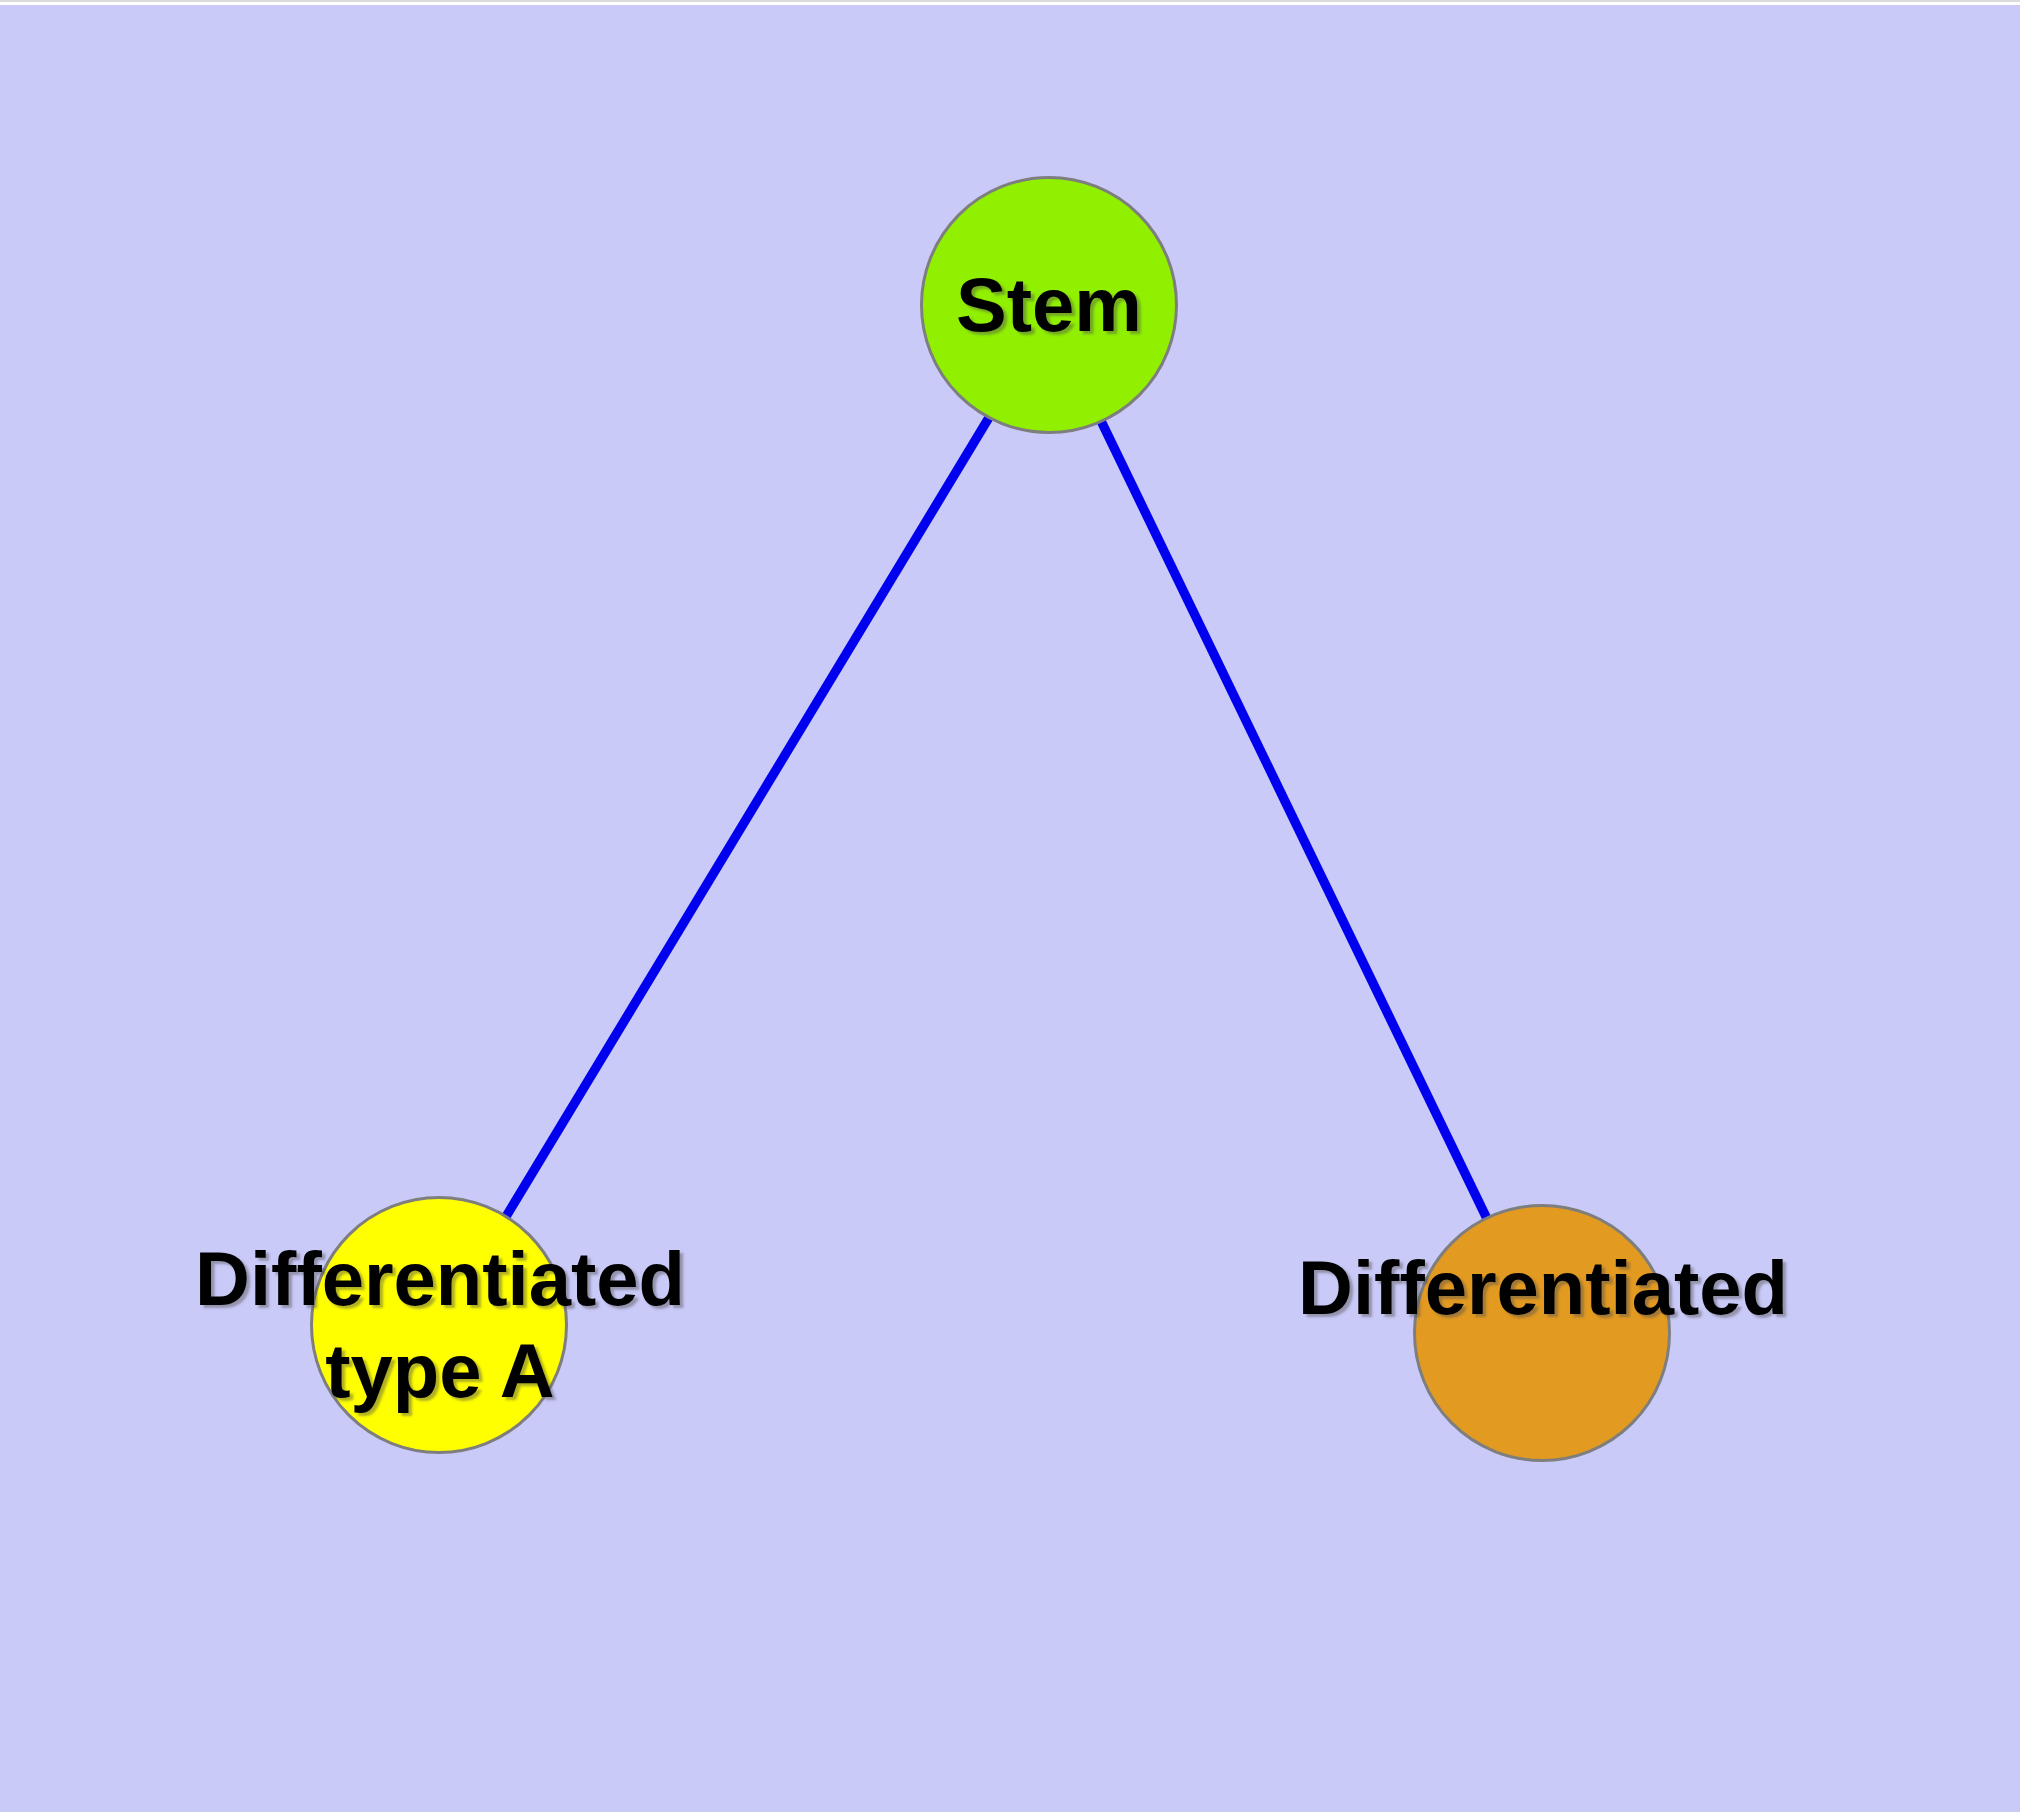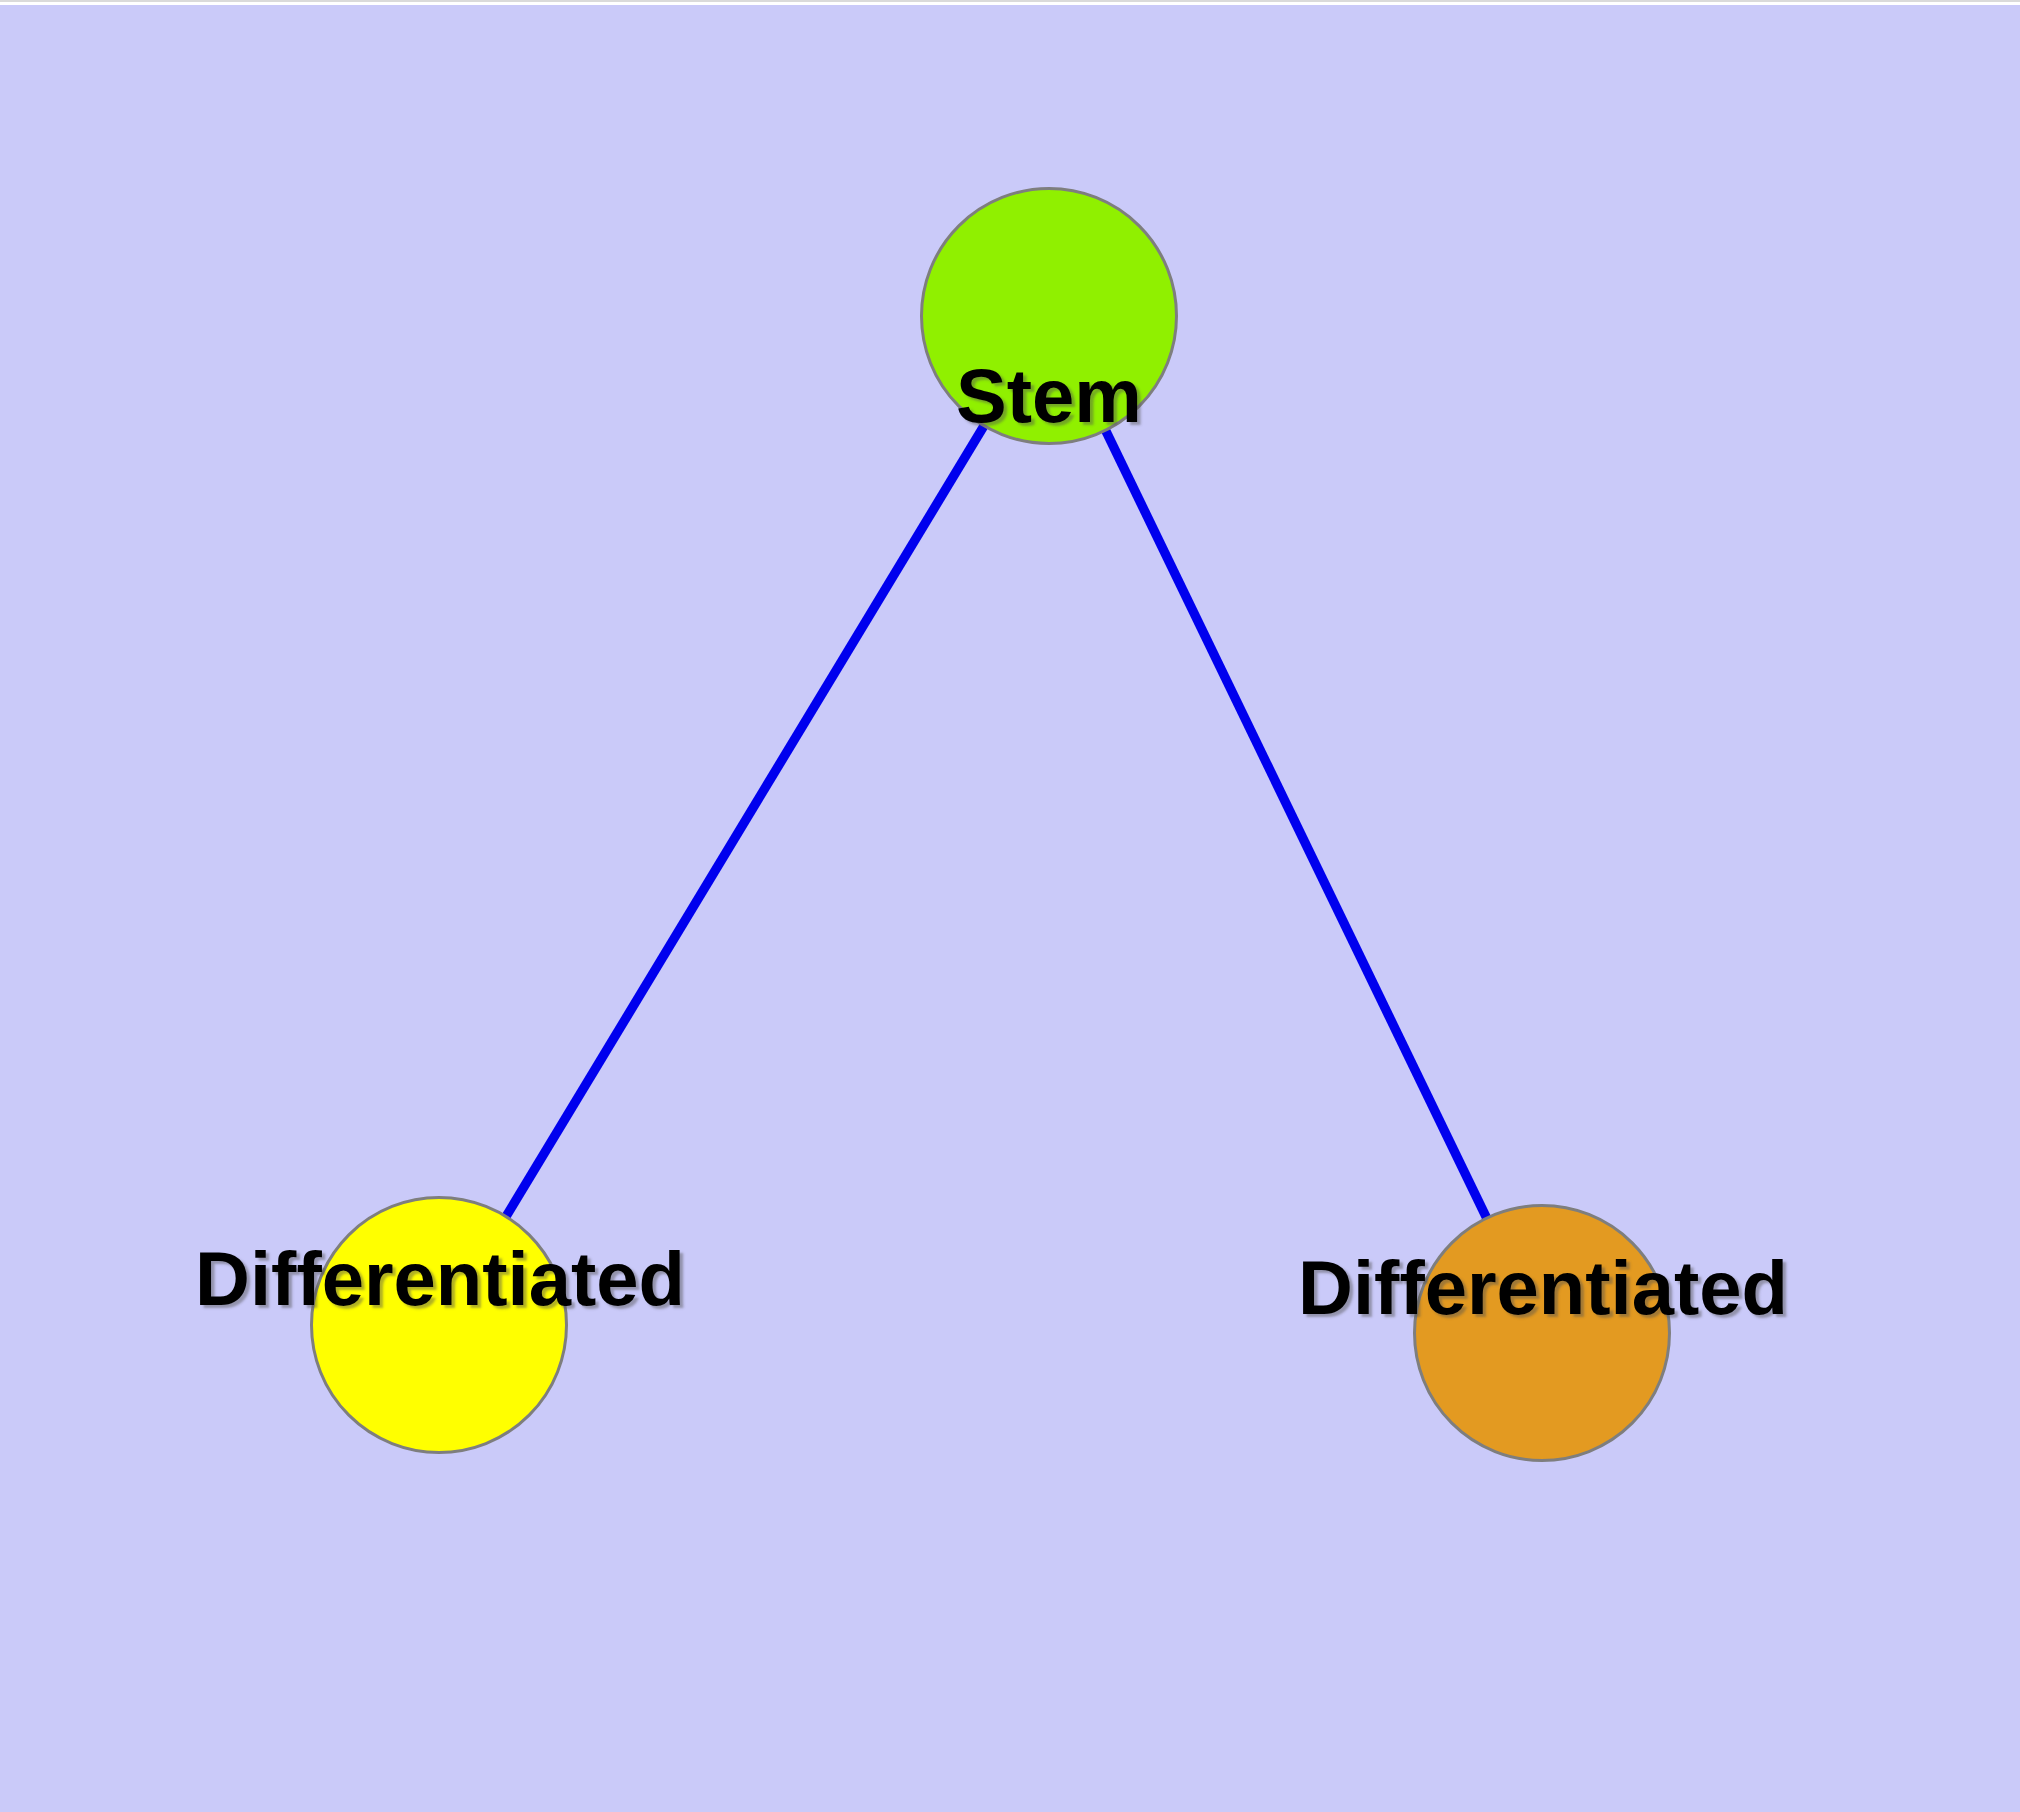--- a/index.html
+++ b/index.html
@@ -37,21 +37,21 @@
     width: 252px;
     height: 252px;
     border: 3.4px solid #7e7e7e;
     border-radius: 50%;
     z-index: 2;
     display: flex;
     align-items: center;
     justify-content: center;
   }
   
-  .node-stem   { left: 920px; top: 182px; align-items: flex-end;  }
+  .node-stem   { left: 920px; top: 171px;  }
   .node-type-a { left: 310px;  top: 1191px; }
   .node-type-b { left: 1413px; top: 1199px; }
 
   .node-label, .float-label {
     color: #000000;
     font-size: 76px;
     font-weight: bold;
     line-height: 92px;
     text-align: center;
     white-space: nowrap;
@@ -81,20 +81,21 @@
   <div class="node node-stem" style="background-color: rgb(144, 240, 0);">
     <div class="node-label">Stem</div>
   </div>
 
   <div class="node node-type-a" style="background-color: rgb(255, 255, 0);"></div>
 
   <div class="node node-type-b" style="background-color: rgb(227, 154, 33);"></div>
 
   <div class="float-label label-type-a">
     <div>Differentiated</div>
+    <div>type A</div>
   </div>
 
   <div class="float-label label-type-b">
     <div>Differentiated</div>
   </div>
 
 </div>
 
 
 </body></html>

